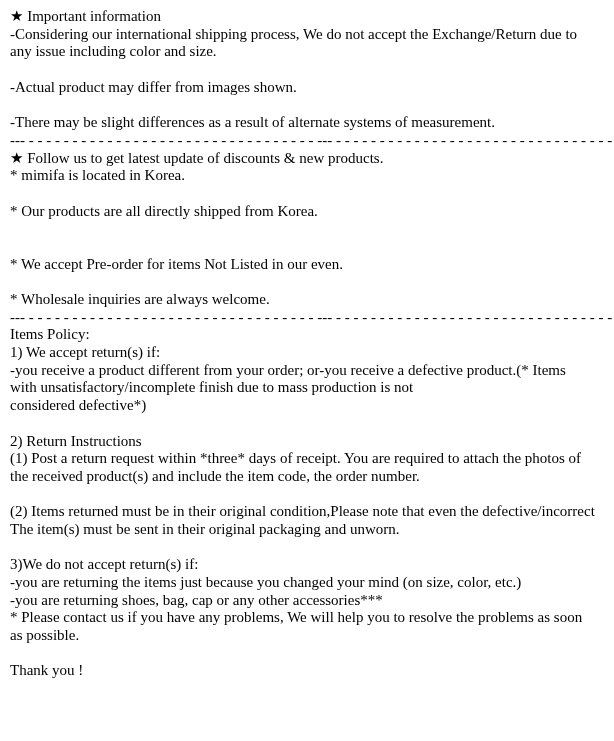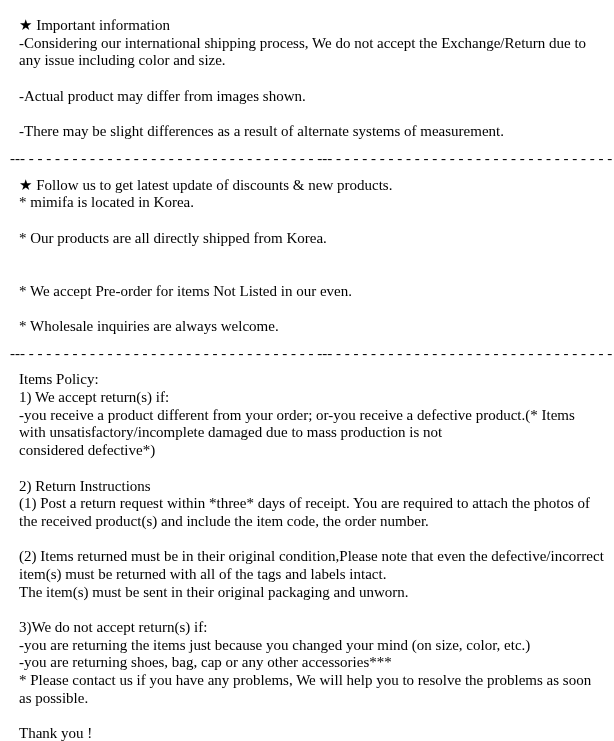--- a/index.html
+++ b/index.html
@@ -16,21 +16,21 @@
     box-sizing: border-box;
     width: 614px;
     height: 741px;
     padding: 8px 0 0 10px;
     overflow: hidden;
     color: #000000;
     font-family: "Liberation Serif", "DejaVu Serif", serif;
     font-size: 15px;
   }
   section {
-    margin: 9px;
+    margin: 0;
     padding: 0;
     display: block;
   }
   .line {
     height: 17.7px;
     line-height: 17.7px;
     white-space: pre;
     overflow: visible;
   }
   .separator {
@@ -64,29 +64,28 @@
       <div class="line">&nbsp;</div>
       <div class="line">* Wholesale inquiries are always welcome.</div>
     </section>
 
   <div class="line separator">--- - - - - - - - - - - - - - - - - - - - - - - - - - - - - - - - - - --- - - - - - - - - - - - - - - - - - - - - - - - - - - - - - - - - - </div>
 
   <section>
       <div class="line">Items Policy:</div>
       <div class="line">1) We accept return(s) if:</div>
       <div class="line">-you receive a product different from your order; or-you receive a defective product.(* Items</div>
-      <div class="line">with unsatisfactory/incomplete damaged due to mass production is not</div>
+      <div class="line">with unsatisfactory/incomplete finish due to mass production is not</div>
       <div class="line">considered defective*)</div>
       <div class="line">&nbsp;</div>
       <div class="line">2) Return Instructions</div>
       <div class="line">(1) Post a return request within *three* days of receipt. You are required to attach the photos of</div>
       <div class="line">the received product(s) and include the item code, the order number.</div>
       <div class="line">&nbsp;</div>
       <div class="line">(2) Items returned must be in their original condition,Please note that even the defective/incorrect</div>
-      <div class="line">item(s) must be returned with all of the tags and labels intact.</div>
       <div class="line">The item(s) must be sent in their original packaging and unworn.</div>
       <div class="line">&nbsp;</div>
       <div class="line">3)We do not accept return(s) if:</div>
       <div class="line">-you are returning the items just because you changed your mind (on size, color, etc.)</div>
       <div class="line">-you are returning shoes, bag, cap or any other accessories***</div>
       <div class="line">* Please contact us if you have any problems, We will help you to resolve the problems as soon</div>
       <div class="line">as possible.</div>
       <div class="line">&nbsp;</div>
       <div class="line">Thank you !</div>
     </section>

